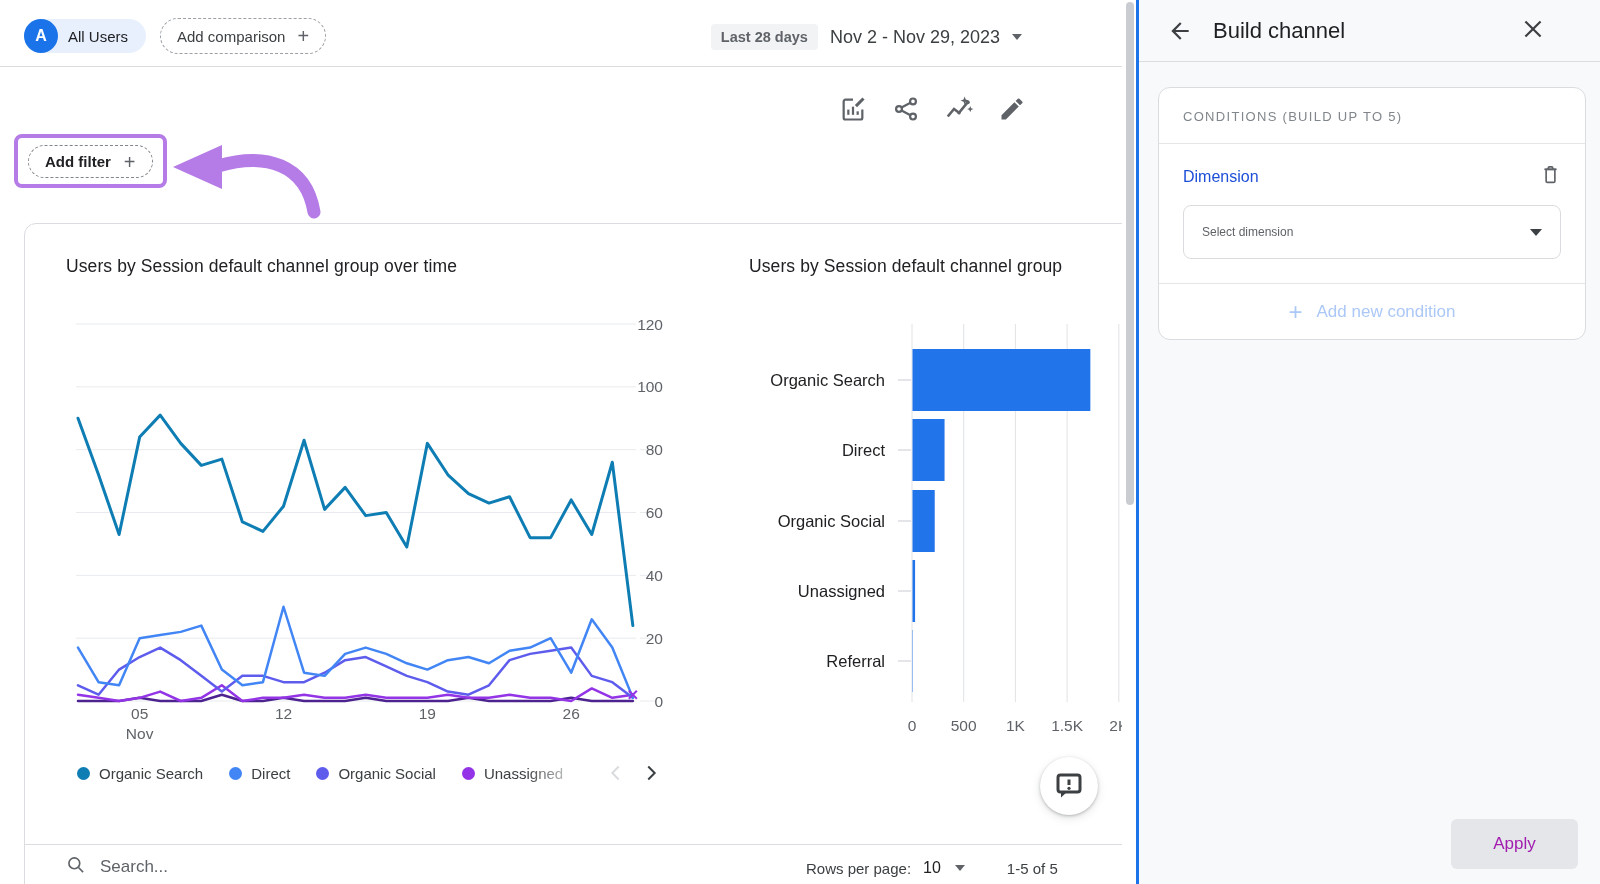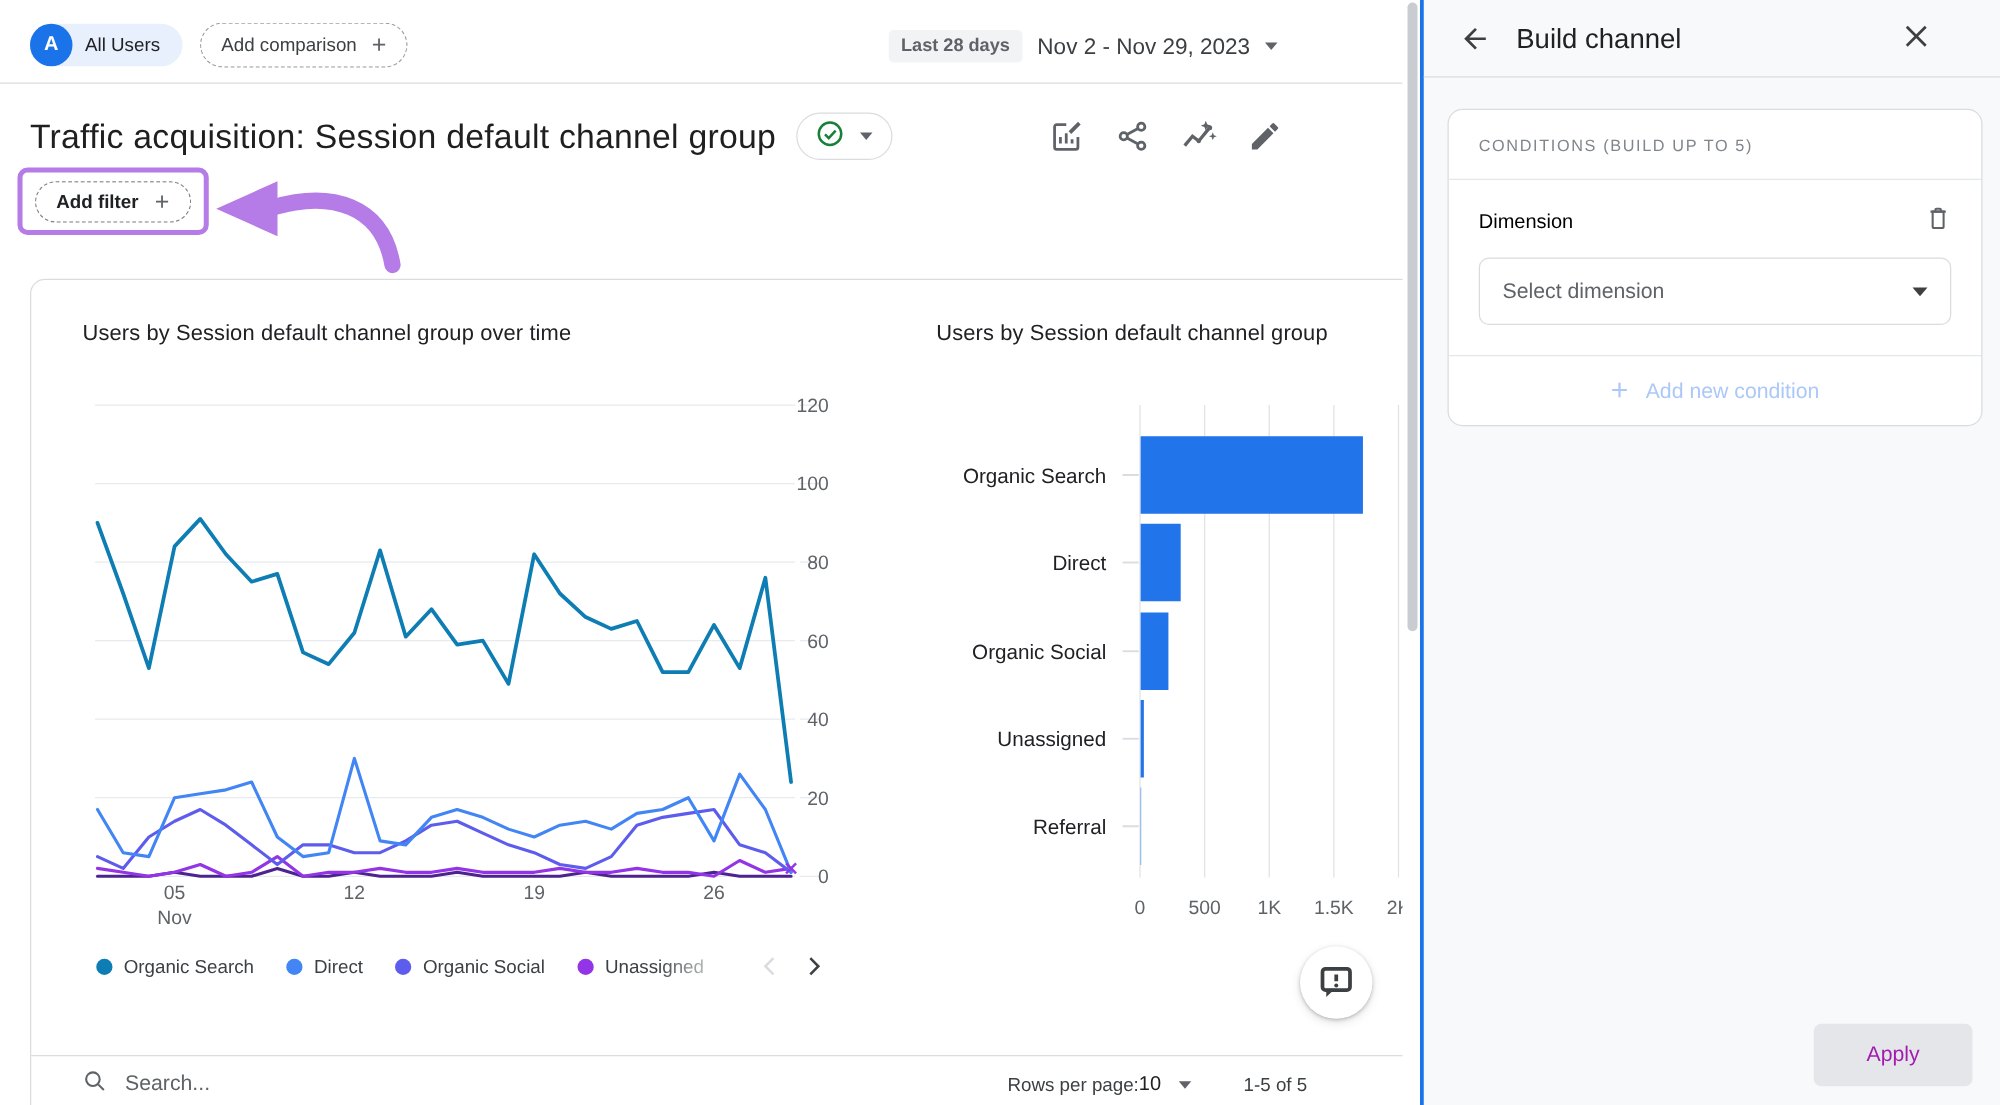--- a/index.html
+++ b/index.html
@@ -43,44 +43,44 @@
 
   .legend { position:absolute; left:52px; top:541px; display:flex; align-items:center; gap:26px; }
   .legend-item { display:flex; align-items:center; gap:9px; font-size:15px; color:#3c4043; white-space:nowrap; }
   .legend-dot { width:13px; height:13px; border-radius:50%; flex:none; }
   .legend-fade { position:absolute; left:500px; top:536px; width:95px; height:26px; background:linear-gradient(90deg, rgba(255,255,255,0), #fff 65%); z-index:2; }
   .legend-chevron { position:absolute; top:536px; width:26px; height:26px; display:flex; align-items:center; justify-content:center; z-index:3; }
 
   .card-footer-divider { position:absolute; left:0; top:620px; width:1110px; height:1px; background:#dadce0; }
   .search-row { position:absolute; left:41px; top:630px; display:flex; align-items:center; gap:14px; color:#5f6368; font-size:17px; height:26px; }
   .pagination { position:absolute; left:781px; top:632px; display:flex; align-items:center; font-size:15px; color:#3c4043; height:24px; }
-  .rpp-value { color:#202124; font-size:16px; }
+  .rpp-value { margin-left:12px; color:#202124; font-size:16px; }
   .rpp-caret { margin-left:14px; }
   .page-count { margin-left:42px; color:#3c4043; }
 
   .feedback-btn { position:absolute; left:1040px; top:757px; width:58px; height:58px; border-radius:50%; background:#fff; box-shadow:0 1px 3px rgba(60,64,67,.3), 0 3px 8px rgba(60,64,67,.15); display:flex; align-items:center; justify-content:center; z-index:5; border:none; }
 
   .scrollbar-thumb { position:absolute; left:1126px; top:2px; width:8px; height:503px; background:#c9cdd2; border-radius:4px; z-index:6; }
 
   
   .panel { position:absolute; left:1136px; top:0; width:464px; height:884px; background:#f8f9fb; border-left:3px solid #1a73e8; }
   .panel-header { position:absolute; left:0; top:0; width:100%; height:61px; display:flex; align-items:center; }
   .panel-back { margin-left:26px; width:30px; height:30px; display:flex; align-items:center; justify-content:center; }
   .panel-title { margin-left:18px; font-size:22px; color:#202124; font-weight:400; }
   .panel-close { position:absolute; right:52px; top:14px; width:30px; height:30px; display:flex; align-items:center; justify-content:center; }
   .panel-divider { position:absolute; left:0; top:61px; width:100%; height:1px; background:#dadce0; }
 
   .cond-card { position:absolute; left:19px; top:87px; width:428px; background:#fff; border:1px solid #dadce0; border-radius:12px; }
   .cond-header { padding:21px 24px 19px; font-size:13px; letter-spacing:1.3px; color:#80868b; }
   .cond-divider { height:1px; background:#e4e6e8; }
   .cond-body { padding:20px 24px 24px; }
   .dim-row { display:flex; justify-content:space-between; align-items:center; }
-  .dim-label { font-size:16px; color:#000000; }
+  .dim-label { font-size:16px; color:#1d4ed8; }
   .select-box { margin-top:15px; height:54px; border:1px solid #dadce0; border-radius:8px; display:flex; align-items:center; justify-content:space-between; padding:0 18px; background:#fff; }
-  .select-text { font-size:17px; color:#5f6368; }
+  .select-text { font-size:12px; color:#5f6368; }
   .select-caret { width:0; height:0; border-left:6px solid transparent; border-right:6px solid transparent; border-top:7px solid #3c4043; }
   .add-cond { height:55px; display:flex; align-items:center; justify-content:center; gap:14px; color:#abc8f7; font-size:17px; }
   .add-cond .plus-glyph { color:#abc8f7; font-size:24px; }
 
   .apply-btn { position:absolute; right:22px; top:819px; width:127px; height:50px; background:#e4e6ea; color:#a21caf; font-size:17px; font-weight:500; border-radius:6px; border:none; display:flex; align-items:center; justify-content:center; }
 </style>
 </head>
 <body>
 
 <div class="main">
@@ -97,32 +97,20 @@
   </div>
 
   <div class="date-row">
     <span class="date-badge">Last 28 days</span>
     <span class="date-text">Nov 2 - Nov 29, 2023</span>
     <span class="caret-down"></span>
   </div>
 
   <div class="divider-top"></div>
 
-  <div class="title-row">
-    <h1 class="page-title">Traffic acquisition: Session default channel group</h1>
-    <div class="verify-pill">
-      <span>
-        <svg width="22" height="22" viewBox="0 0 22 22" fill="none">
-            <circle cx="11" cy="11" r="9" stroke="#188038" stroke-width="2"></circle>
-            <polyline points="7,11.5 10,14.5 15.5,8.5" stroke="#188038" stroke-width="2" fill="none"></polyline>
-          </svg>
-      </span>
-      <span class="caret-down"></span>
-    </div>
-  </div>
 
   <div class="icon-row">
     <span class="tool-icon">
       <svg width="28" height="28" viewBox="0 0 24 24" fill="none" stroke="#5f6368" stroke-width="1.9">
         <path d="M20 12.5 V19.5 a1.5 1.5 0 0 1 -1.5 1.5 H5.5 A1.5 1.5 0 0 1 4 19.5 V5.5 A1.5 1.5 0 0 1 5.5 4 H12"></path>
         <line x1="8" y1="17" x2="8" y2="12.5"></line>
           <line x1="12" y1="17" x2="12" y2="10"></line>
           <line x1="16" y1="17" x2="16" y2="14"></line>
         <path d="M14.5 9.5 L21 3" stroke-width="2.6"></path>
       </svg>

